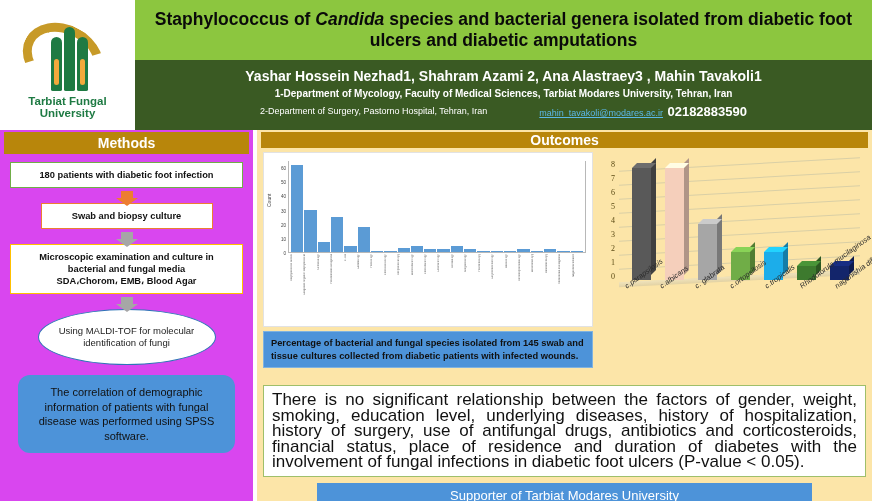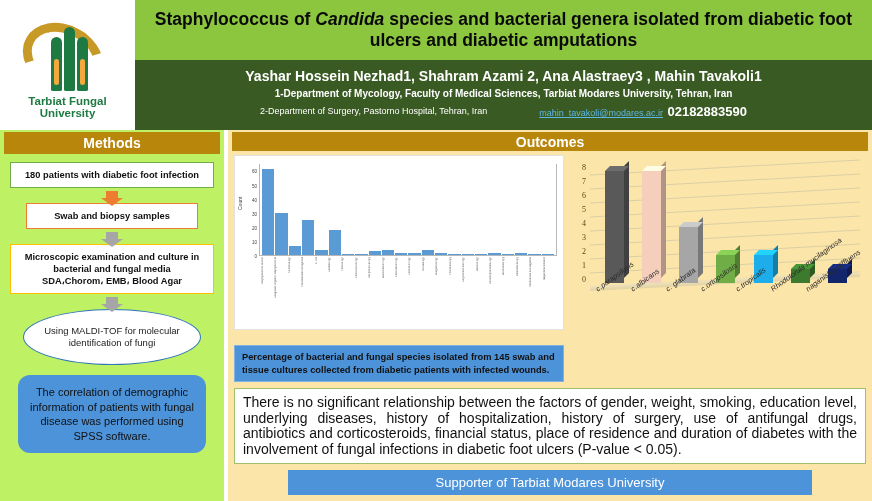--- a/index.html
+++ b/index.html
@@ -42,21 +42,21 @@
   .auth-line { text-align:center; color:#ffffff; font-size:14px; font-weight:bold; }
   .aff-line  { text-align:center; color:#ffffff; font-size:10px;font-weight:bold; }
   .contact-line { display:flex; justify-content:center; align-items:center; gap:52px;text-align:center; }
   .contact-line .aff { color:#fff; font-size:9px; }
   .email { color:#5bb8e8; font-size:9px; text-decoration:underline; }
   .phone { color:#ffffff; font-size:13px; font-weight:bold; }
 
   
   .body-area { position:absolute; left:0; top:130px; width:872px; height:371px; display:flex; }
 
-  .col-methods { width:228px; height:371px; background:#bef264; border-right:4px solid #fff;
+  .col-methods { width:257px; height:371px; background:#d946ef; border-right:4px solid #fff;
                  display:flex; flex-direction:column; }
   .col-outcomes { flex:1; height:371px; background:#fce5a8; display:flex; flex-direction:column; }
 
   .sect-head { height:22px; background:#b8860b; color:#fff; font-weight:bold; font-size:14px;
                display:flex; align-items:center; justify-content:center; margin:2px 4px 0; }
 
   
   .flow { padding:8px 10px 0; display:flex; flex-direction:column; align-items:center; }
   .fbox { background:#fff; text-align:center; font-weight:bold; font-size:9.3px; color:#111;
           padding:6px 6px; width:100%; line-height:12px; }
@@ -124,22 +124,22 @@
 
   
   .cap-row { display:flex; gap:24px; padding:4px 6px 0;flex-direction:column; }
   .cap { background:#4d93d9; border:1px solid #7fb2e0; color:#111; font-weight:bold;
          font-size:9.3px; line-height:12.5px; padding:5px 7px; }
   .cap1 { width:330px; }
   .cap2 { flex:1; display:flex; align-items:center; justify-content:center; text-align:center;
           height:20px; align-self:flex-end; }
   .cap-col2 { flex:1; display:flex; flex-direction:column; justify-content:flex-end; }
 
-  .conclusion { margin:6px 6px 0; background:#fff; border:1px solid #9fbf6a;
-                font-size:14px; line-height:15.5px; color:#111; padding:6px 8px;
+  .conclusion { margin:17px 6px 0; background:#fff; border:1px solid #9fbf6a;
+                font-size:17px; line-height:15.5px; color:#111; padding:6px 8px;
                 text-align:justify; }
   .supporter { margin:6px 60px 6px 60px; background:#4d93d9; color:#fff; font-size:13px;
                text-align:center; padding:5px 0; }
 </style>
 </head>
 <body>
 
 <div class="poster">
 
   <div class="header">
@@ -183,21 +183,21 @@
       <div class="sect-head">Methods</div>
 
       <div class="flow">
         <div class="fbox b1">180 patients with diabetic foot infection</div>
         <div class="arrow-sp">
           <div class="arrow">
               <i></i>
               <i class="head"></i>
             </div>
         </div>
-        <div class="fbox b2">Swab and biopsy samples</div>
+        <div class="fbox b2">Swab and biopsy culture</div>
         <div class="arrow-sp">
           <div class="arrow gray">
               <i></i>
               <i class="head"></i>
             </div>
         </div>
         <div class="fbox b3">
           <span>Microscopic examination and culture in</span><br>
           <span>bacterial and fungal media</span><br>
           <span>SDA،Chorom، EMB، Blood Agar</span>

